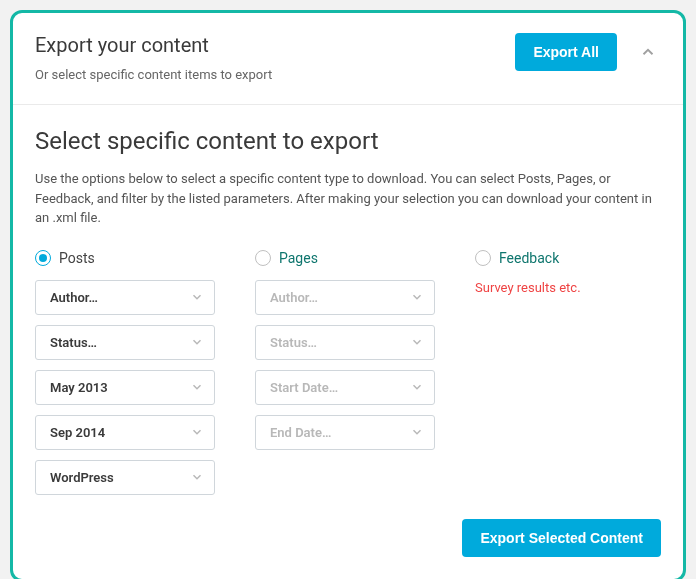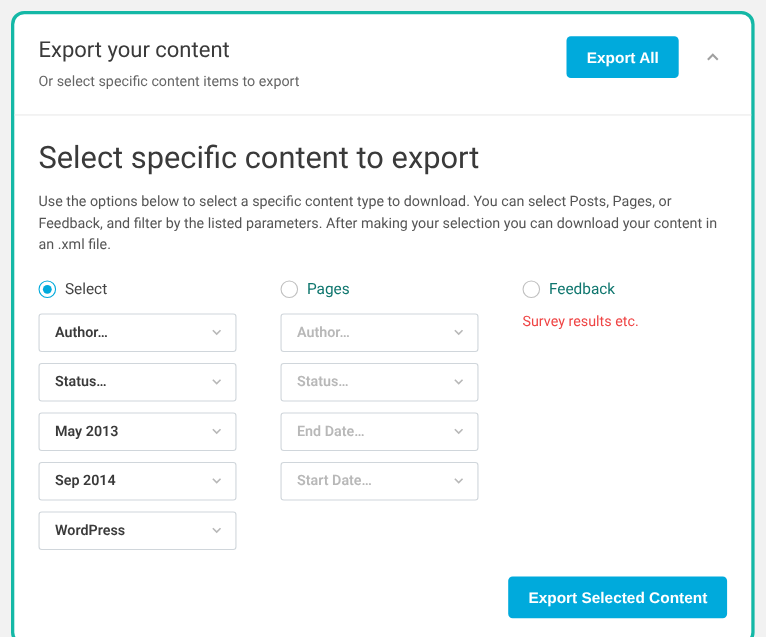--- a/index.html
+++ b/index.html
@@ -49,21 +49,21 @@
     .chevron {
       color: #a0a0a0;
       cursor: pointer;
       padding: 4px;
     }
     .chevron svg { width: 18px; height: 18px; display: block; }
     .body-section {
       padding: 22px;
     }
     .body-section h3 {
-      font-size: 28px;
+      font-size: 24px;
       font-weight: 400;
       color: #3a3a3a;
       margin-bottom: 14px;
     }
     .body-section p.desc {
       font-size: 13px;
       color: #555;
       line-height: 1.5;
       margin-bottom: 22px;
     }
@@ -163,21 +163,21 @@
 
   <div class="body-section">
     <h3>Select specific content to export</h3>
     <p class="desc">Use the options below to select a specific content type to download. You can select Posts, Pages, or Feedback, and filter by the listed parameters. After making your selection you can download your content in an .xml file.</p>
 
     <div class="columns">
 
       <div class="col">
         <div class="radio-row">
           <span class="radio checked"></span>
-          <span class="radio-label">Select</span>
+          <span class="radio-label">Posts</span>
         </div>
         <div class="select-box">
           <span>Author…</span>
           <span class="sel-chevron">
               <svg viewBox="0 0 24 24" fill="none" stroke="currentColor" stroke-width="2.5">
                 <polyline points="6 9 12 15 18 9"></polyline>
               </svg>
             </span>
         </div>
         <div class="select-box">
@@ -229,29 +229,29 @@
         </div>
         <div class="select-box disabled">
           <span>Status…</span>
           <span class="sel-chevron">
               <svg viewBox="0 0 24 24" fill="none" stroke="currentColor" stroke-width="2.5">
                 <polyline points="6 9 12 15 18 9"></polyline>
               </svg>
             </span>
         </div>
         <div class="select-box disabled">
+          <span>Start Date…</span>
+          <span class="sel-chevron">
+              <svg viewBox="0 0 24 24" fill="none" stroke="currentColor" stroke-width="2.5">
+                <polyline points="6 9 12 15 18 9"></polyline>
+              </svg>
+            </span>
+        </div>
+        <div class="select-box disabled">
           <span>End Date…</span>
-          <span class="sel-chevron">
-              <svg viewBox="0 0 24 24" fill="none" stroke="currentColor" stroke-width="2.5">
-                <polyline points="6 9 12 15 18 9"></polyline>
-              </svg>
-            </span>
-        </div>
-        <div class="select-box disabled">
-          <span>Start Date…</span>
           <span class="sel-chevron">
               <svg viewBox="0 0 24 24" fill="none" stroke="currentColor" stroke-width="2.5">
                 <polyline points="6 9 12 15 18 9"></polyline>
               </svg>
             </span>
         </div>
       </div>
 
       <div class="col feedback">
         <div class="radio-row">

